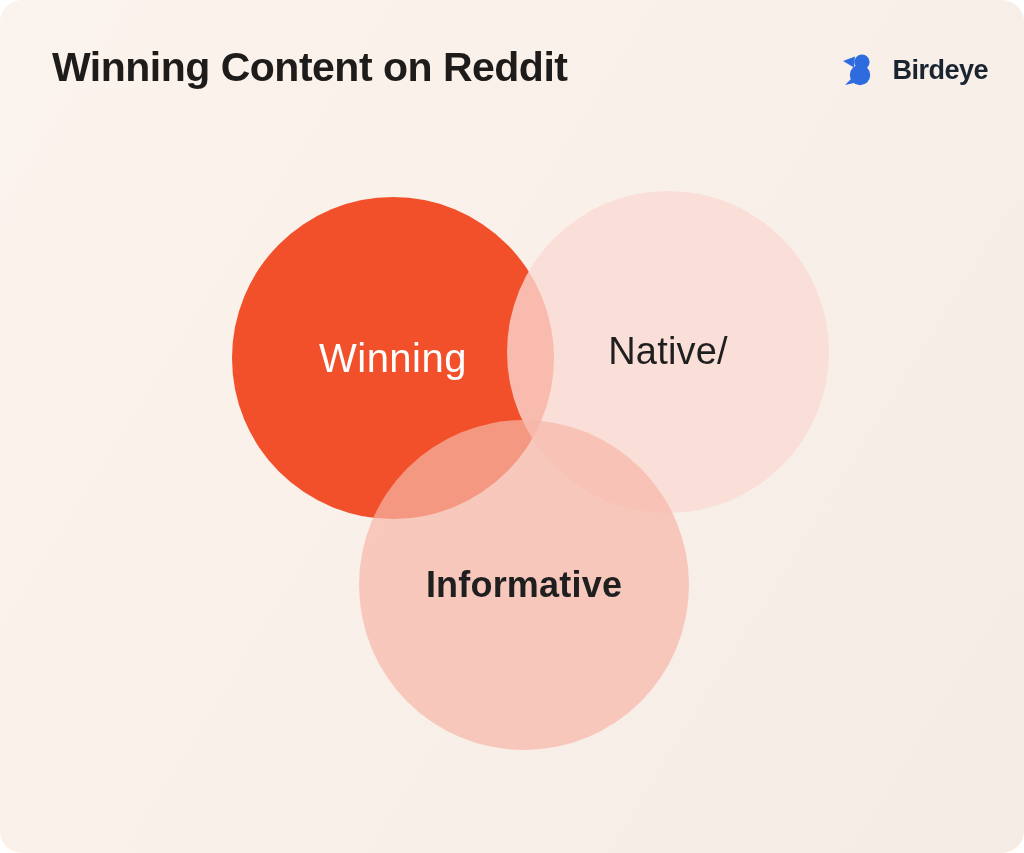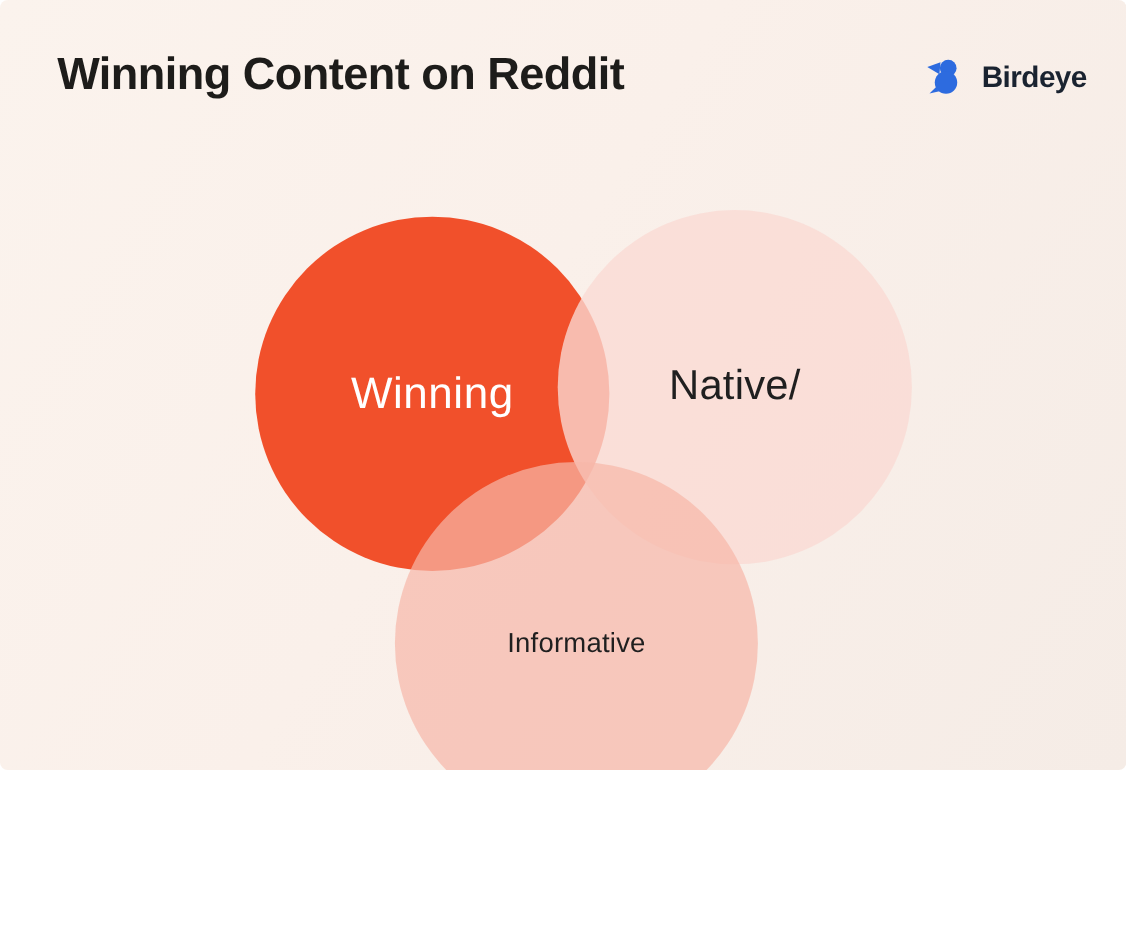--- a/index.html
+++ b/index.html
@@ -8,22 +8,22 @@
     width: 1024px;
     height: 853px;
     background: #ffffff;
     font-family: "Liberation Sans", sans-serif;
     overflow: hidden;
   }
   .card {
     position: absolute;
     inset: 0;
     width: 1024px;
-    height: 700px;
-    border-radius: 7px;
+    height: 853px;
+    border-radius: 22px;
     background: linear-gradient(122deg, #fbf3ed 0%, #faf0ea 45%, #f5ece6 100%);
     overflow: hidden;
   }
   .page-title {
     position: absolute;
     left: 52px;
     top: 44px;
     margin: 0;
     font-size: 41px;
     font-weight: 600;
@@ -69,21 +69,21 @@
   .l-valuable {
     left: 243px; top: 330px; width: 300px; height: 56px;
     font-size: 40px; font-weight: 300; letter-spacing: 0.5px;
   }
   .l-native {
     left: 498px; top: 296px; width: 340px; height: 110px;
     font-size: 38px; font-weight: 400; line-height: 47px; letter-spacing: 0.2px; text-align: right;
   }
   .l-informative {
     left: 374px; top: 558px; width: 300px; height: 54px;
-    font-size: 25px; font-weight: 400; letter-spacing: 0.2px;
+    font-size: 36px; font-weight: 700; letter-spacing: 0.2px;
   }
 </style>
 </head>
 <body>
 
 <div class="card">
 
   <h1 class="page-title" style="color: rgb(29, 28, 26);">Winning Content on Reddit</h1>
 
   <div class="logo">

